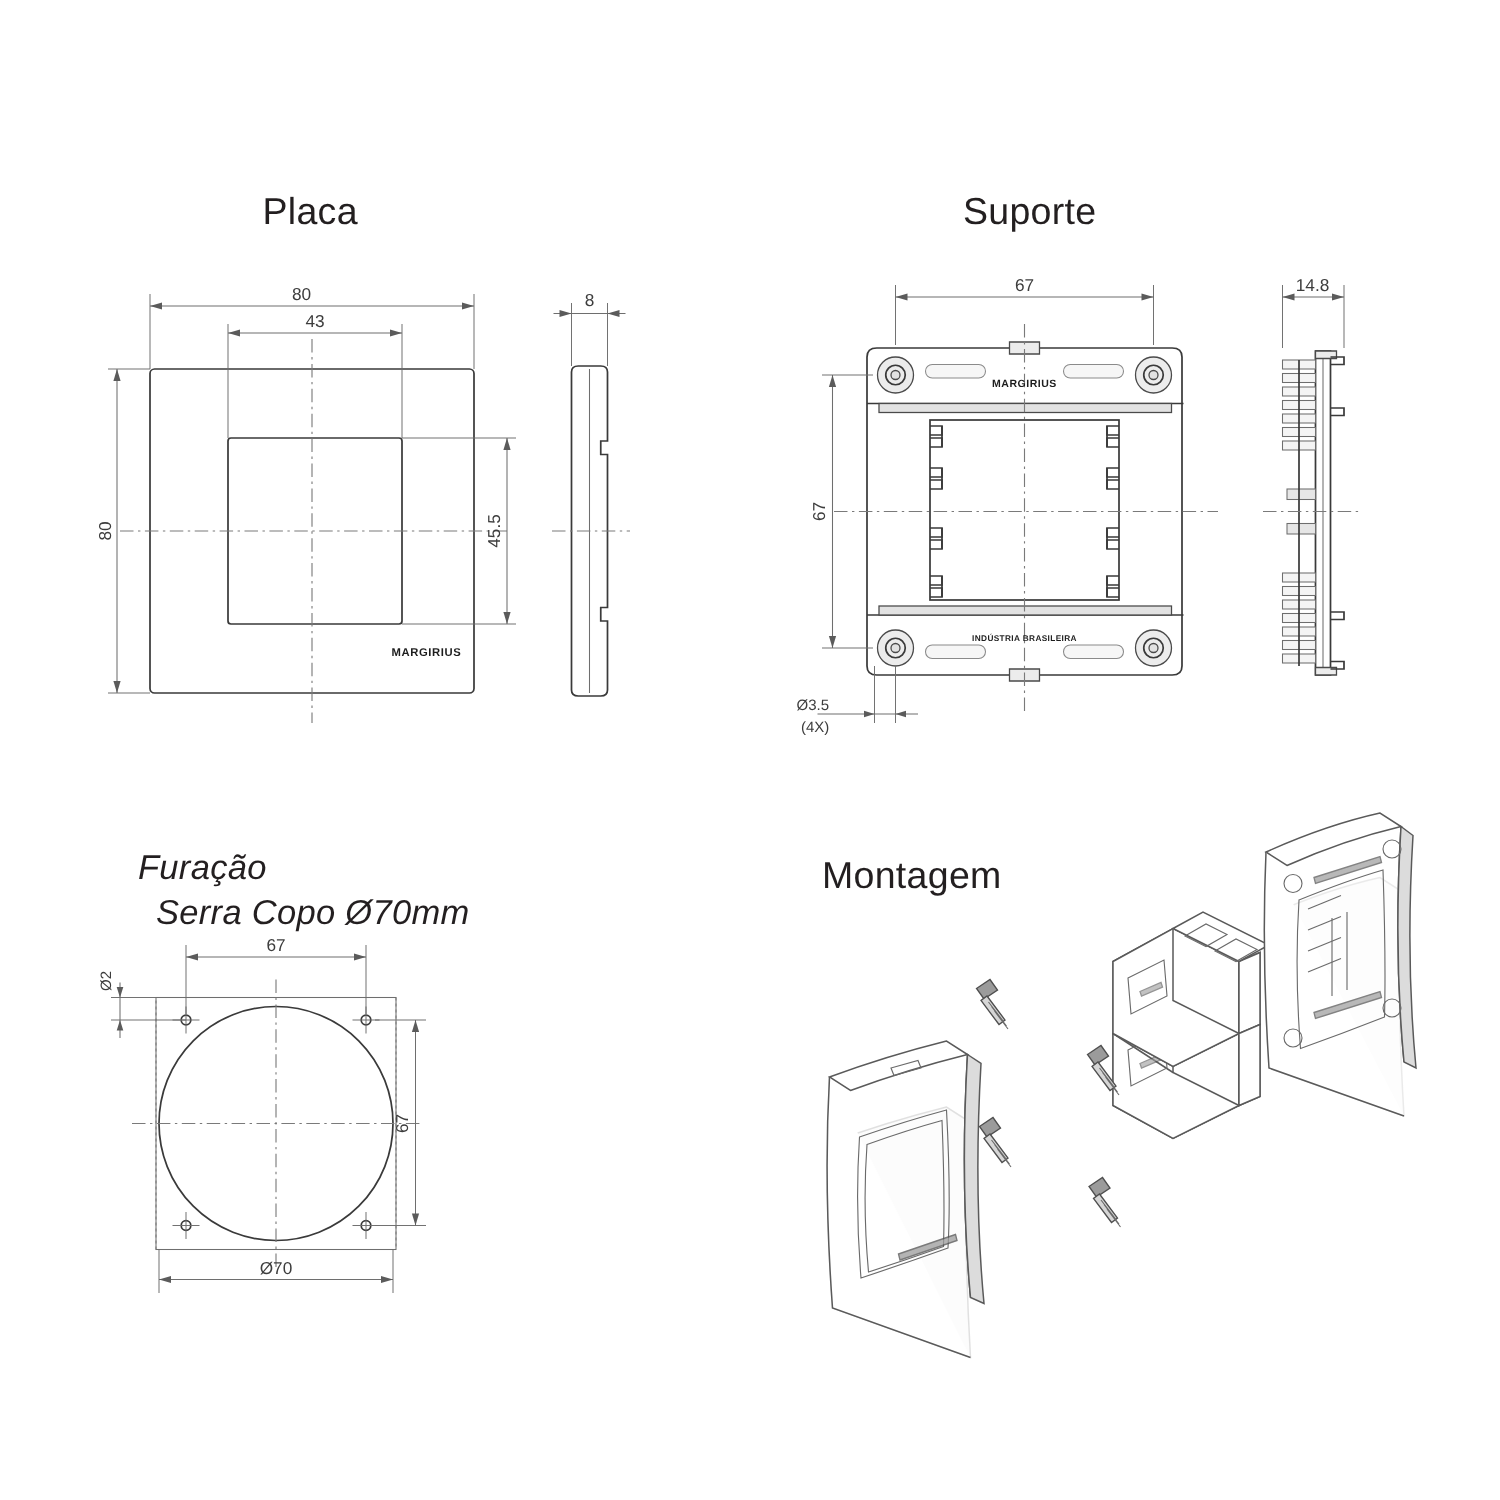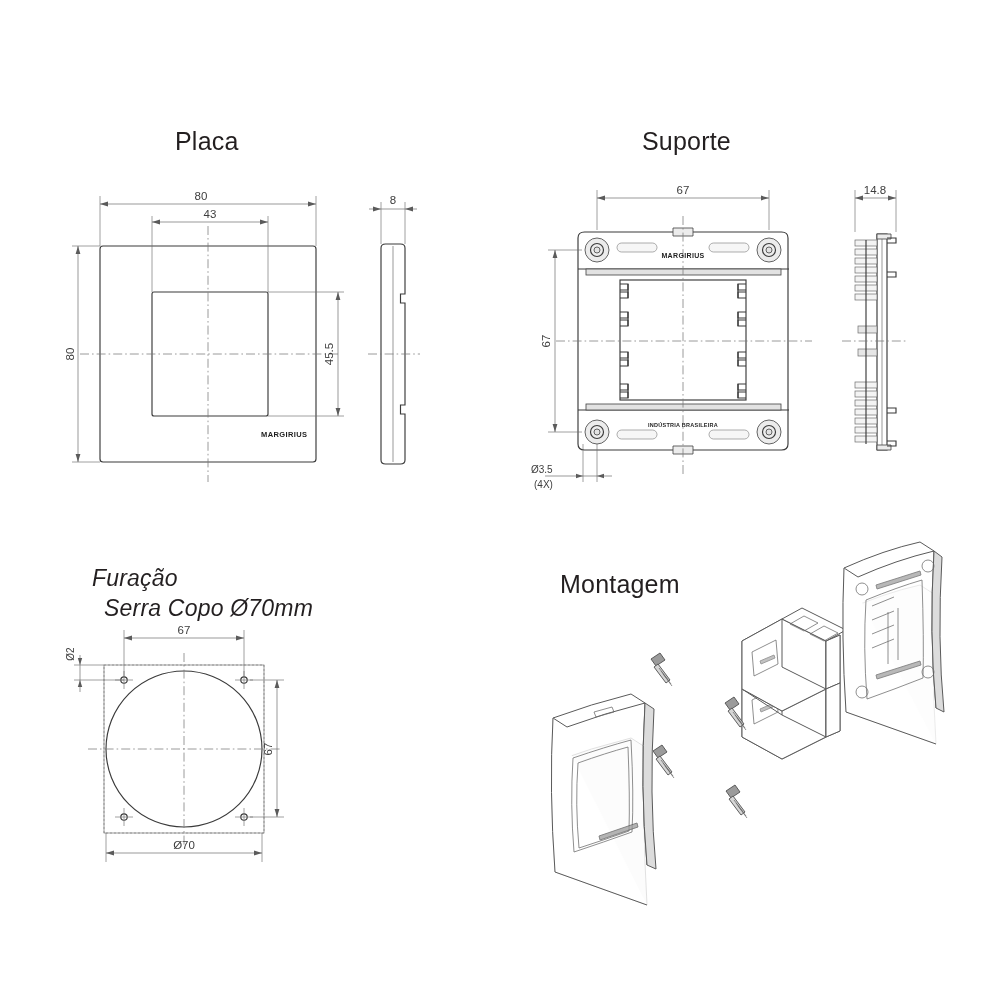--- a/index.html
+++ b/index.html
@@ -30,21 +30,21 @@
 </style>
 </head>
 <body>
 
 <div class="stage">
 
   <div class="title" style="left:175px;top:127px;">Placa</div>
   <div class="title" style="left:642px;top:127px;">Suporte</div>
   <div class="title small" style="left:92px;top:563px;">Furação</div>
   <div class="title small" style="left:104px;top:593px;">Serra Copo Ø70mm</div>
-  <div class="title" style="left:548px;top:570px;margin-left:12px;">Montagem</div>
+  <div class="title" style="left:548px;top:570px;">Montagem</div>
 
   <svg viewBox="0 0 1000 1000" xmlns="http://www.w3.org/2000/svg">
 
     <g>
 
       <rect class="ln-obj-f" x="100" y="246" width="216" height="216" rx="3"></rect>
 
       <rect class="ln-obj" x="152" y="292" width="116" height="124" rx="2"></rect>
 
       <line class="dash" x1="80" y1="354" x2="340" y2="354"></line>

